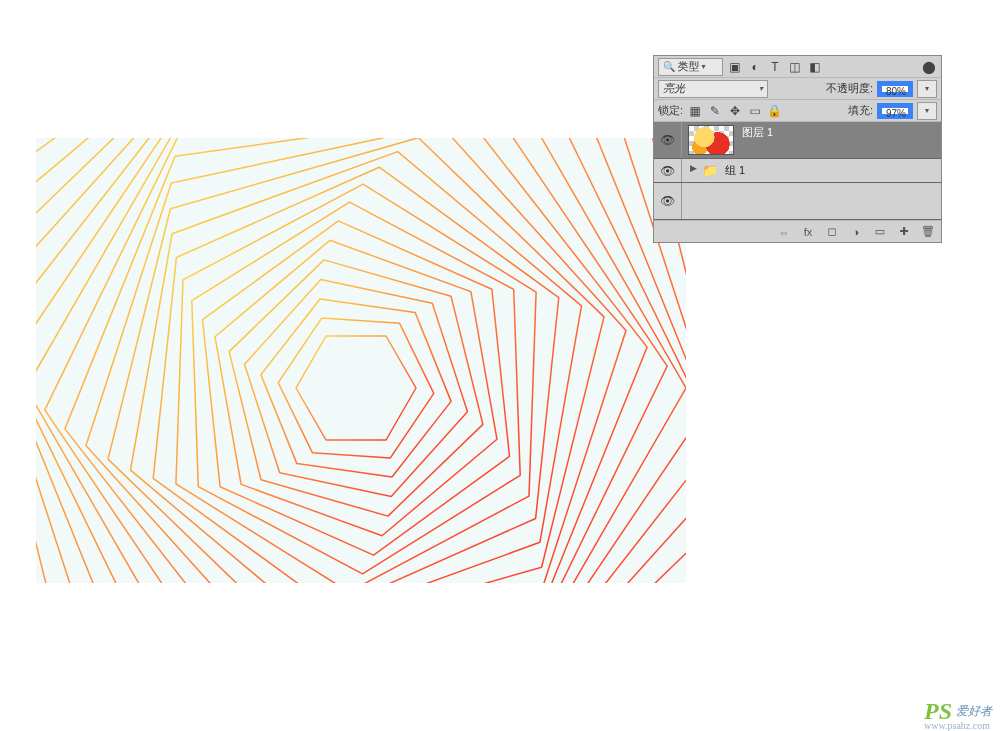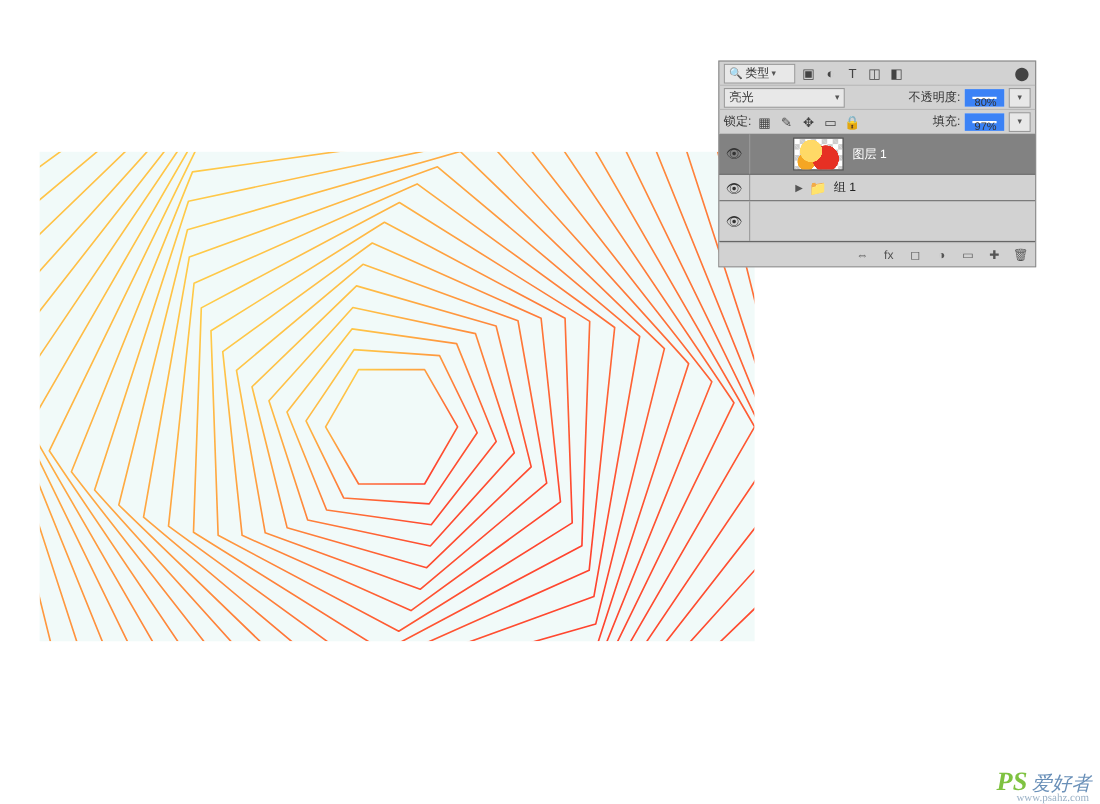--- a/index.html
+++ b/index.html
@@ -48,35 +48,35 @@
       border: 1px solid #999;
       height: 18px;
       display: flex;
       align-items: center;
       padding: 0 4px;
       font-size: 11px;
       gap: 2px;
     }
     .dropdown .arrow { font-size: 8px; color: #555; }
     .filter-dd { width: 65px; }
-    .blend-dd { width: 110px; }
+    .blend-dd { width: 110px; font-style: italic; }
     .small-dd { width: 20px; justify-content: center; }
     .icon-btn {
       width: 16px;
       height: 16px;
       display: flex;
       align-items: center;
       justify-content: center;
       font-size: 12px;
       color: #444;
     }
     .flex-spacer { flex: 1; }
     .input-val {
       background: #fff;
-      border: 7px solid #3b82f6;
+      border: 5px solid #3b82f6;
       width: 36px;
       height: 16px;
       font-size: 10px;
       padding: 0 2px;
       text-align: right;
     }
     .layer-list { background: #7a7a7a; }
     .layer-item {
       display: flex;
       align-items: center;
@@ -89,25 +89,23 @@
       width: 28px;
       height: 100%;
       border-right: 1px solid #999;
       display: flex;
       align-items: center;
       justify-content: center;
     }
     .eye { font-size: 12px; color: #333; }
     .thumb-area {
       display: flex;
-      align-items: center;
       padding: 0 6px;
       gap: 8px;
       flex: 1;
-      margin-left: 33px;
     }
     .thumb {
       width: 46px;
       height: 30px;
       border: 1px solid #555;
       background: #fff;
     }
     .thumb.checker {
       background:
         linear-gradient(45deg,#ccc 25%,transparent 25%,transparent 75%,#ccc 75%),
@@ -155,21 +153,21 @@
       position: absolute;
       right: 8px;
       bottom: 6px;
       display: flex;
       align-items: center;
       gap: 4px;
       font-style: italic;
       font-family: Georgia, serif;
     }
     .wm-ps { color: #7fc241; font-size: 24px; font-weight: bold; margin-left: 24px; }
-    .wm-text { font-size: 18px; color: #6a90b8; }
+    .wm-text { font-size: 12px; color: #6a90b8; }
     .wm-url { position: absolute; right: 10px; bottom: 0; font-size: 10px; color: #9ab1c6; font-style: normal; font-family: Liberation Serif, serif;}
     .label-txt { font-size: 11px; color: #333; }
     .search-icon { font-size: 10px; }
   </style>
 </head>
 <body>
 
 <div class="canvas">
   <svg viewBox="0 0 650 445">
     <defs>

